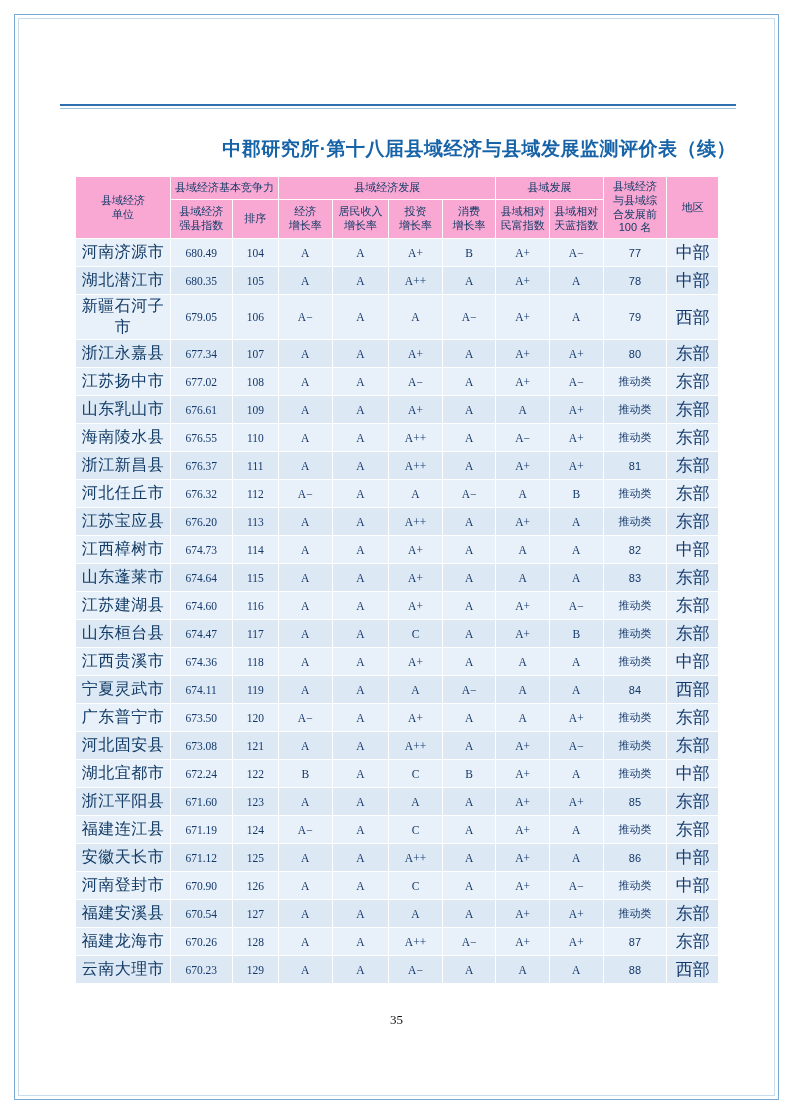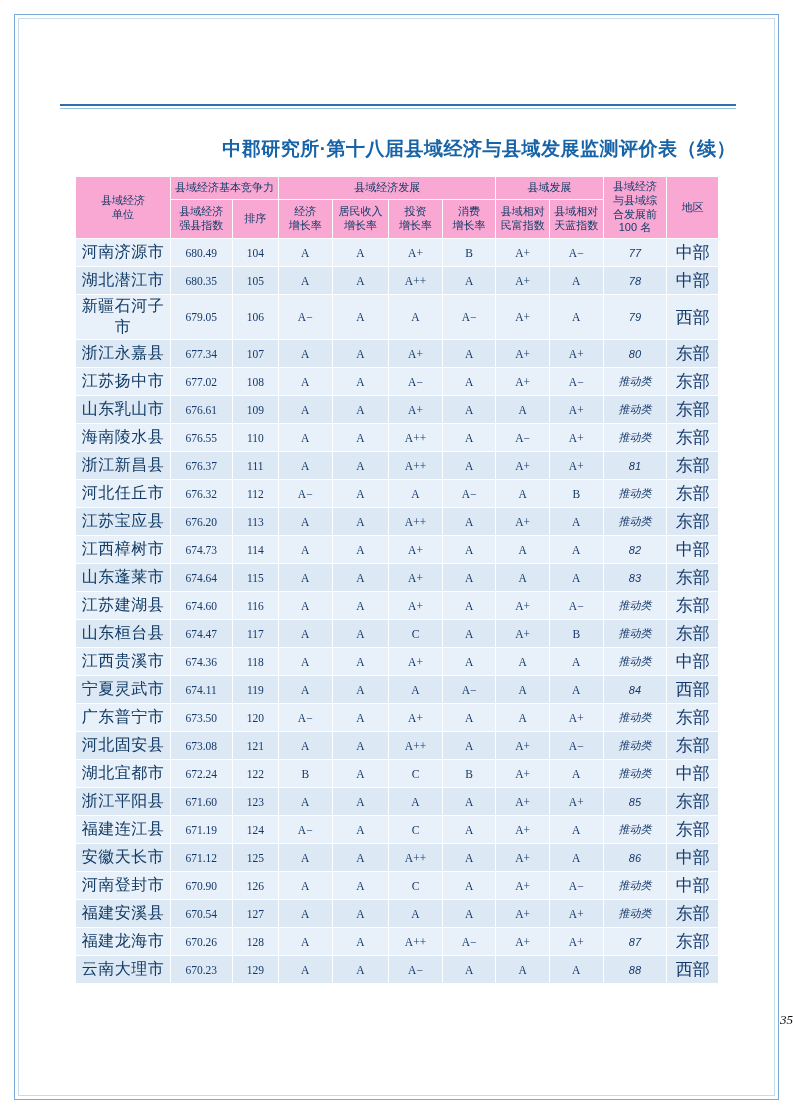--- a/index.html
+++ b/index.html
@@ -163,45 +163,43 @@
     letter-spacing: 0.5px;
   }
   table.rank tbody td.region {
     font-family: Liberation Sans, sans-serif;
     font-size: 17px;
     margin-top: 12px;
   }
   table.rank tbody td.cat {
     font-family: "Liberation Sans", sans-serif;
     font-size: 11px;
-    font-style: italic;
   }
   .c0 { width: 92px; }
   .c1 { width: 60px; }
   .c2 { width: 45px; }
   .c3 { width: 52px; }
   .c4 { width: 55px; }
   .c5 { width: 52px; }
   .c6 { width: 52px; }
   .c7 { width: 52px; }
   .c8 { width: 52px; }
   .c9 { width: 62px; }
   .c10 { width: 50px; }
 
   
   .page-number {
     position: absolute;
     left: 0;
     top: 1012px;
     width: 793px;
-    text-align: right;
+    text-align: center;
     font-size: 13px;
     color: #111;
     font-family: "Liberation Serif", serif;
-    font-style: italic;
   }
   .watermark {
     position: absolute;
     right: 42px;
     top: 1032px;
     font-size: 40px;
     font-weight: bold;
     color: #f0f0f0;
     letter-spacing: -1px;
     text-shadow: 1px 1px 0 #d8d8d8;

